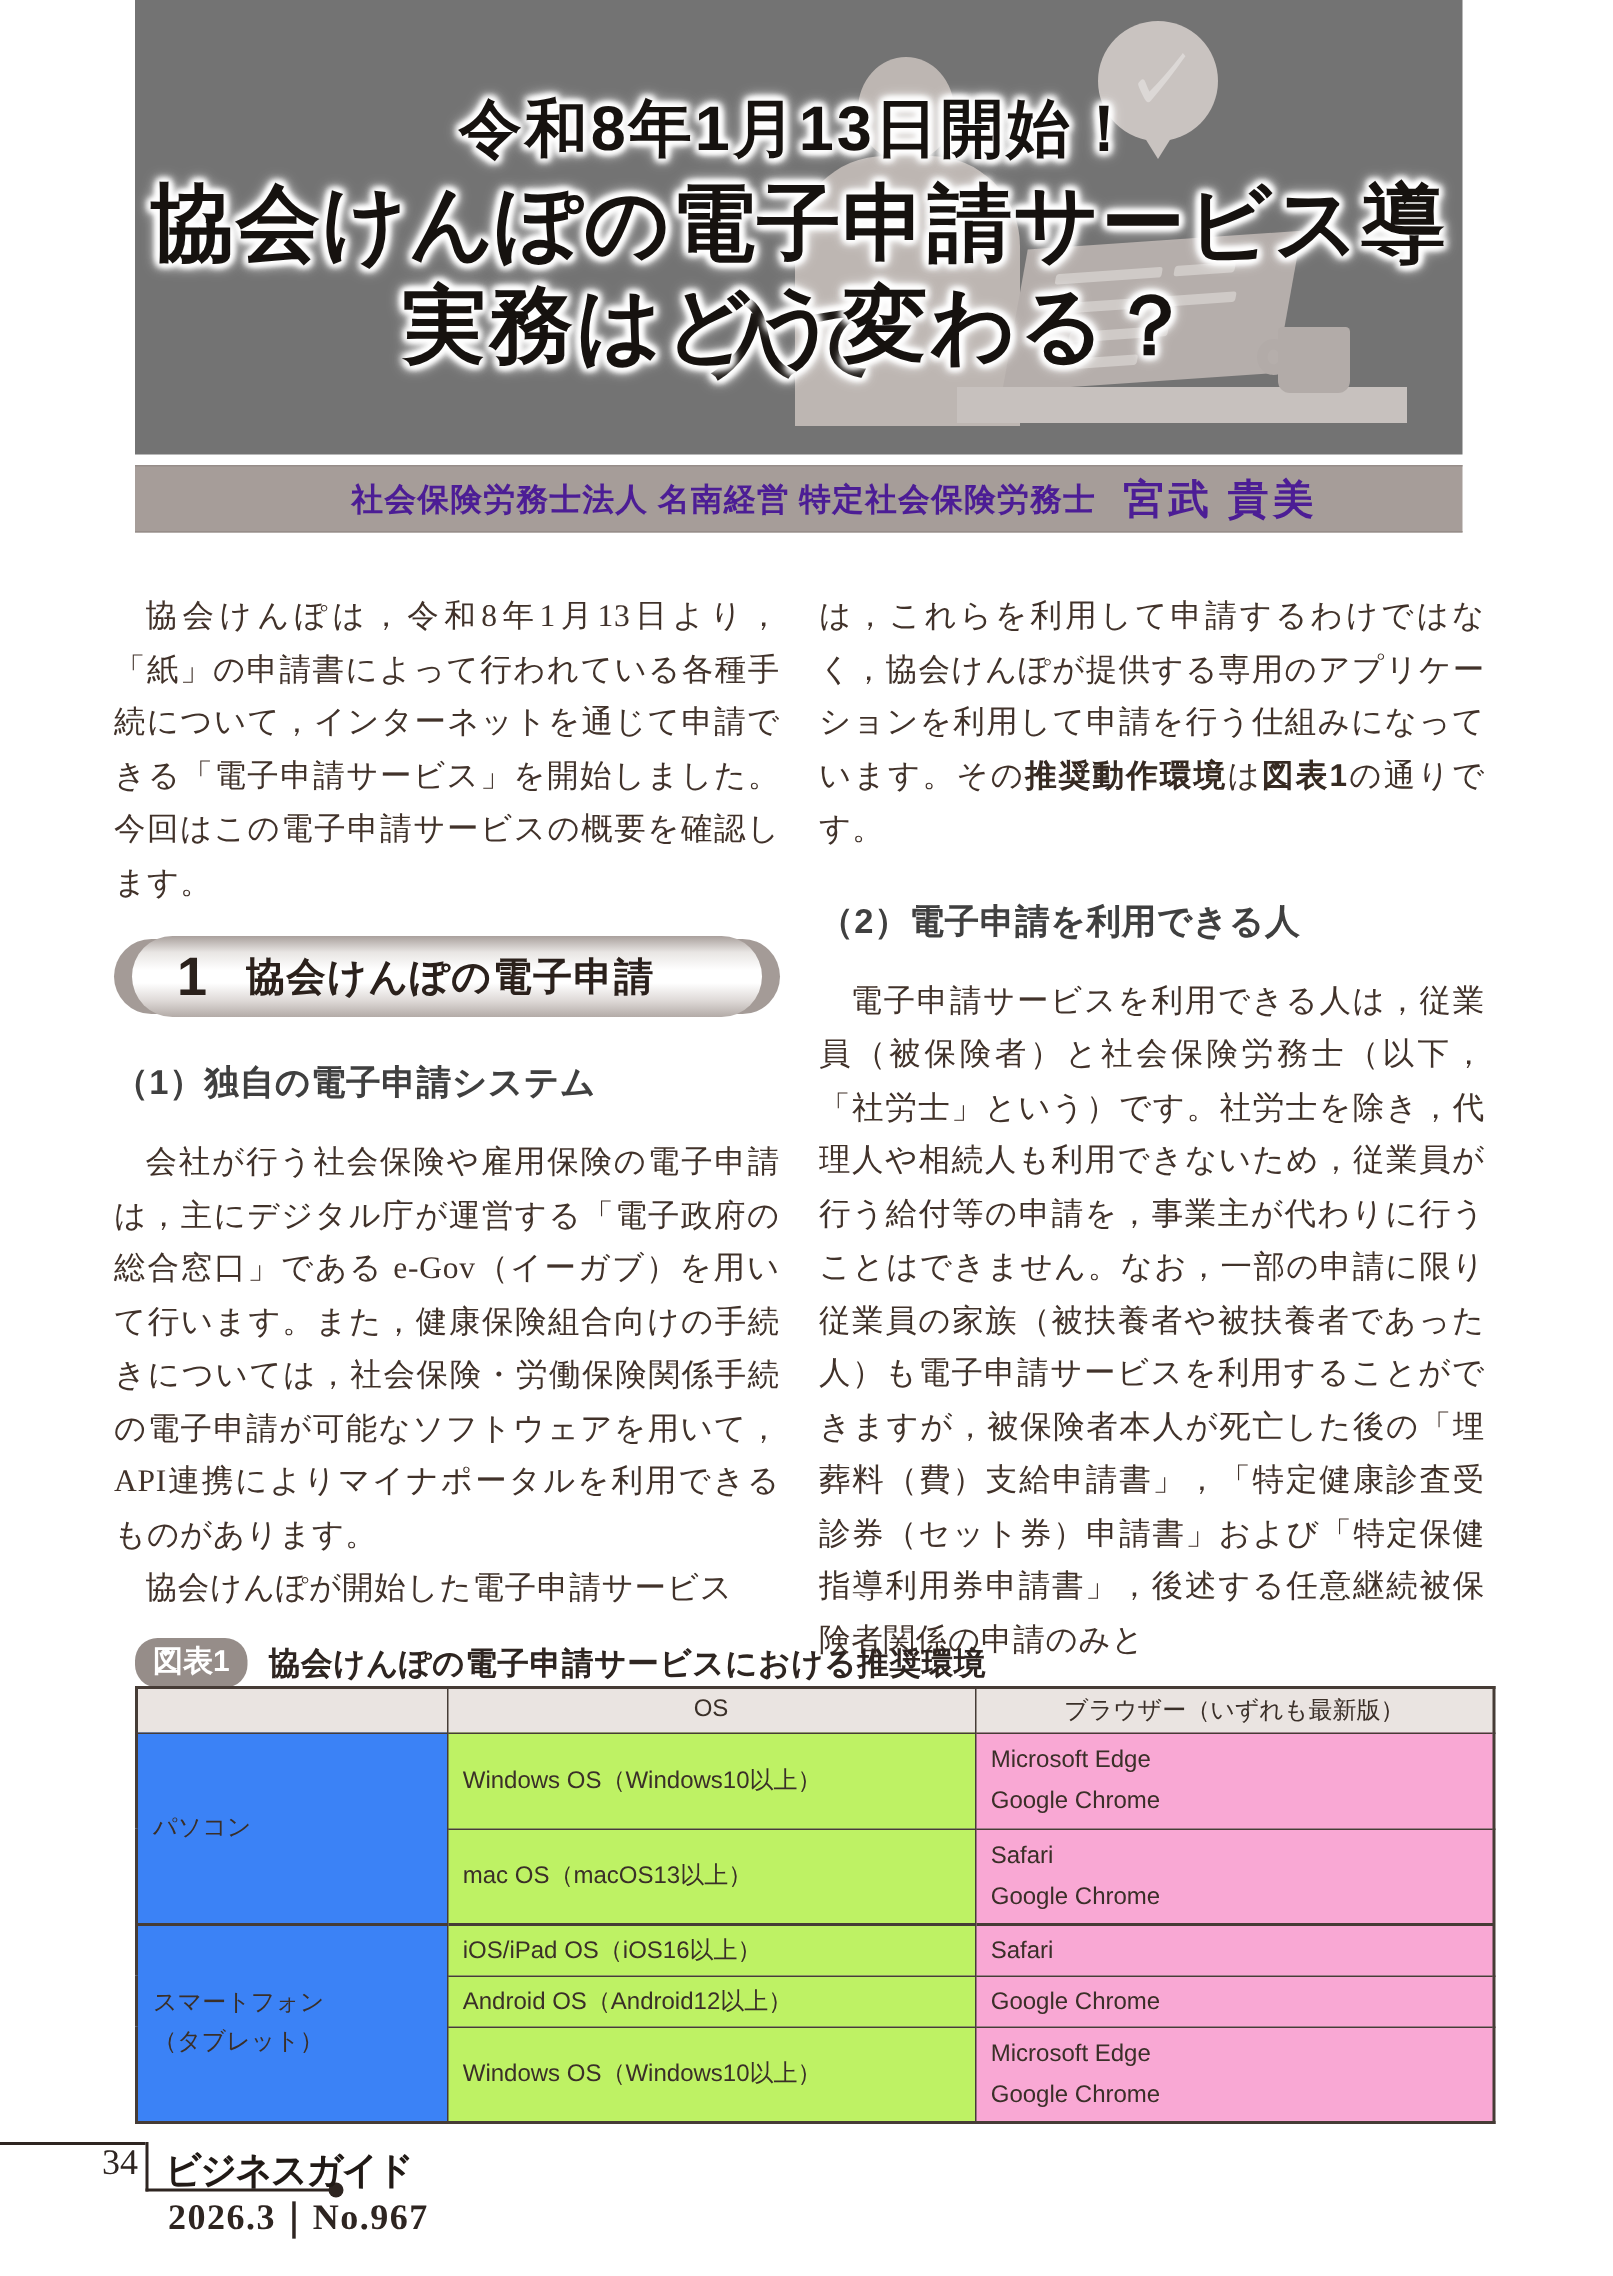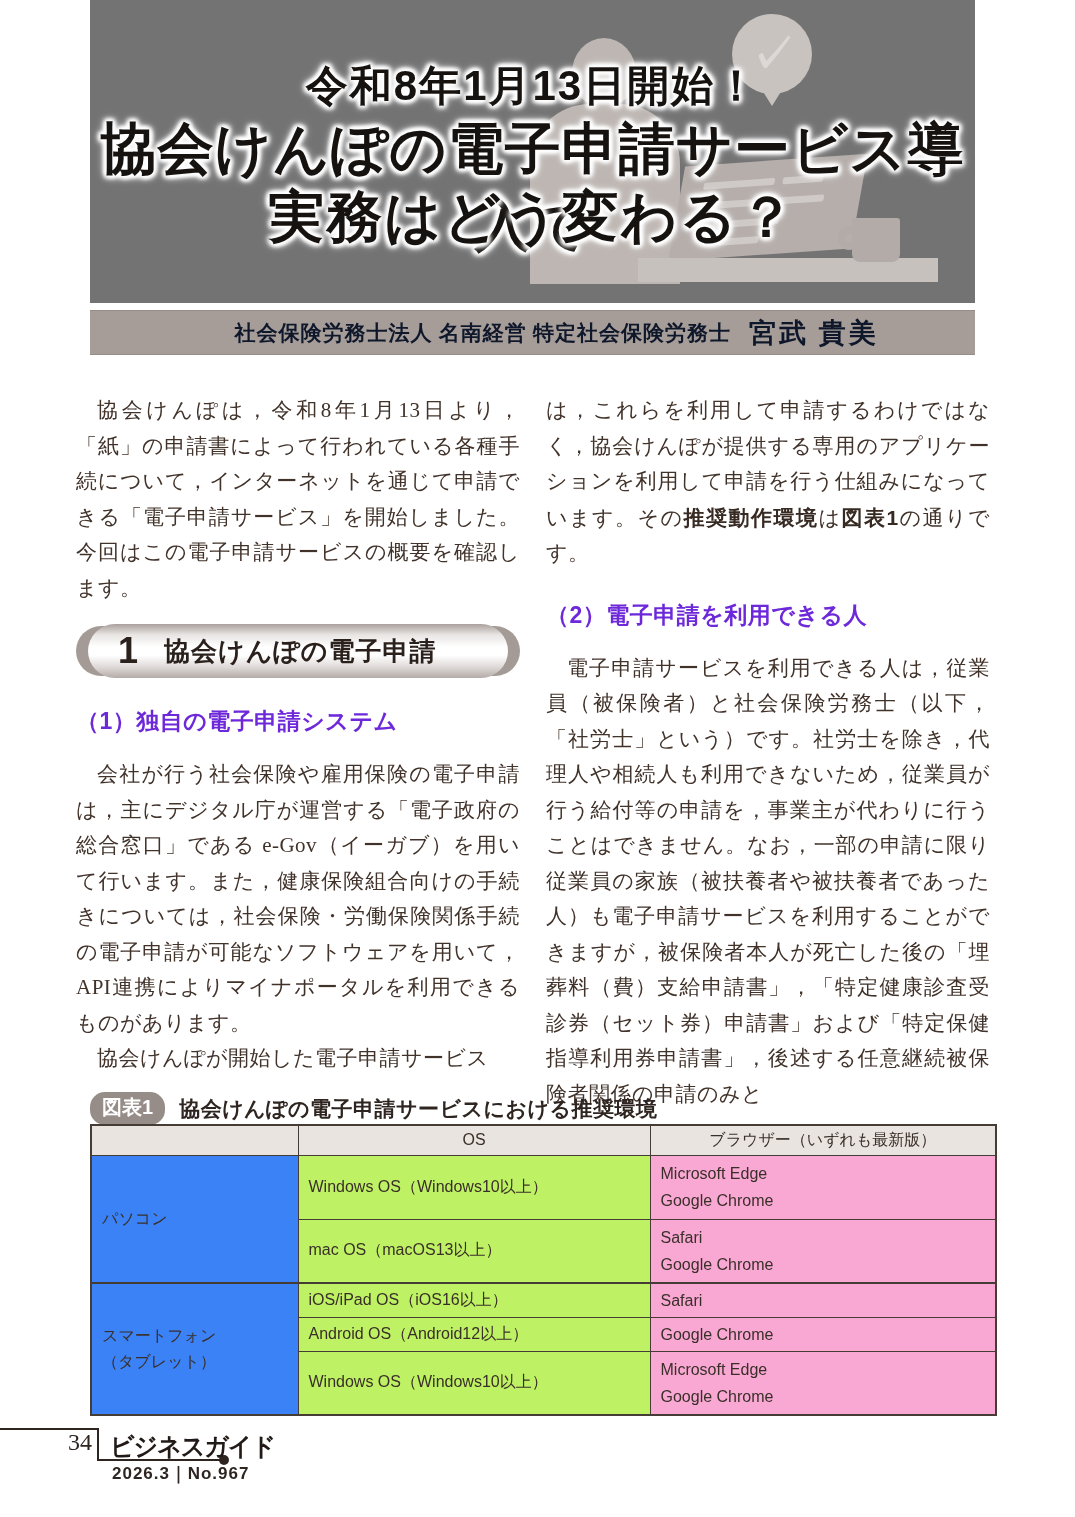--- a/index.html
+++ b/index.html
@@ -39,21 +39,21 @@
   }
   .hero-kicker { top:58px; font-size:42px; letter-spacing:2px; }
   .hero-line1  { top:112px; font-size:56px; letter-spacing:1px; }
   .hero-line2  { top:180px; font-size:56px; letter-spacing:2px; }
 
   
   .byline-bar {
     position:absolute; left:90px; top:310px; width:885px; height:45px;
     background:#a69d99; border-top:1px solid #968d89; border-bottom:1px solid #968d89;
     display:flex; align-items:center; justify-content:center; gap:18px;
-    color:#0f172a;
+    color:#4c1d95;
     padding-left:48px;
   }
   .byline-org  { font-size:21px; font-weight:bold; letter-spacing:1px; }
   .byline-name { font-size:27px; font-weight:bold; letter-spacing:3px; }
 
   
   .col { position:absolute; top:393px; width:444px; }
   .col-left  { left:76px; }
   .col-right { left:546px; }
   .body-p {
@@ -76,21 +76,21 @@
   .pill-num {
     font-family:"Liberation Sans","DejaVu Sans",sans-serif; font-weight:900; font-size:36px;
     color:#2b211c; margin-left:30px;
   }
   .pill-label {
     font-family:"Liberation Sans","DejaVu Sans",sans-serif; font-weight:900; font-size:26px;
     color:#2b211c; margin-left:26px; letter-spacing:1px;
   }
   .subhead {
     font-family:"Liberation Sans","DejaVu Sans",sans-serif; font-weight:900;
-    font-size:23px; color:#6d28d9; margin-top:28px; margin-bottom:20px; letter-spacing:0.5px;
+    font-size:23px; color:#404040; margin-top:28px; margin-bottom:20px; letter-spacing:0.5px;
   }
 
   
   .fig-caption { position:absolute; left:90px; top:1092px; display:flex; align-items:center; gap:14px; }
   .fig-badge {
     background:#968d89; color:#ffffff; border-radius:15px; padding:2px 12px 4px;
     font-family:"Liberation Sans","DejaVu Sans",sans-serif; font-weight:bold; font-size:20px;
   }
   .fig-title {
     font-family:"Liberation Sans","DejaVu Sans",sans-serif; font-weight:900; font-size:21px;
@@ -120,21 +120,21 @@
     position:absolute; left:48px; top:1429px; width:44px; text-align:right;
     font-size:24px; color:#2e2521; font-family:"Liberation Serif",serif;
   }
   .mag-logo {
     position:absolute; left:110px; top:1431px;
     font-family:"Liberation Sans","DejaVu Sans",sans-serif; font-weight:900; font-size:24px;
     color:#211a16; letter-spacing:-1px; transform:scaleY(1.05);
   }
   .mag-issue {
     position:absolute; left:112px; top:1462px;
-    font-family:Liberation Sans, sans-serif; font-weight:bold; font-size:17px; color:#2e2521;
+    font-family:Liberation Serif, serif; font-weight:bold; font-size:24px; color:#2e2521;
     letter-spacing:1px;
   }
 </style>
 </head>
 <body>
 
 <div class="page">
 
   <div class="hero">
     <div class="shape person-head"></div>

